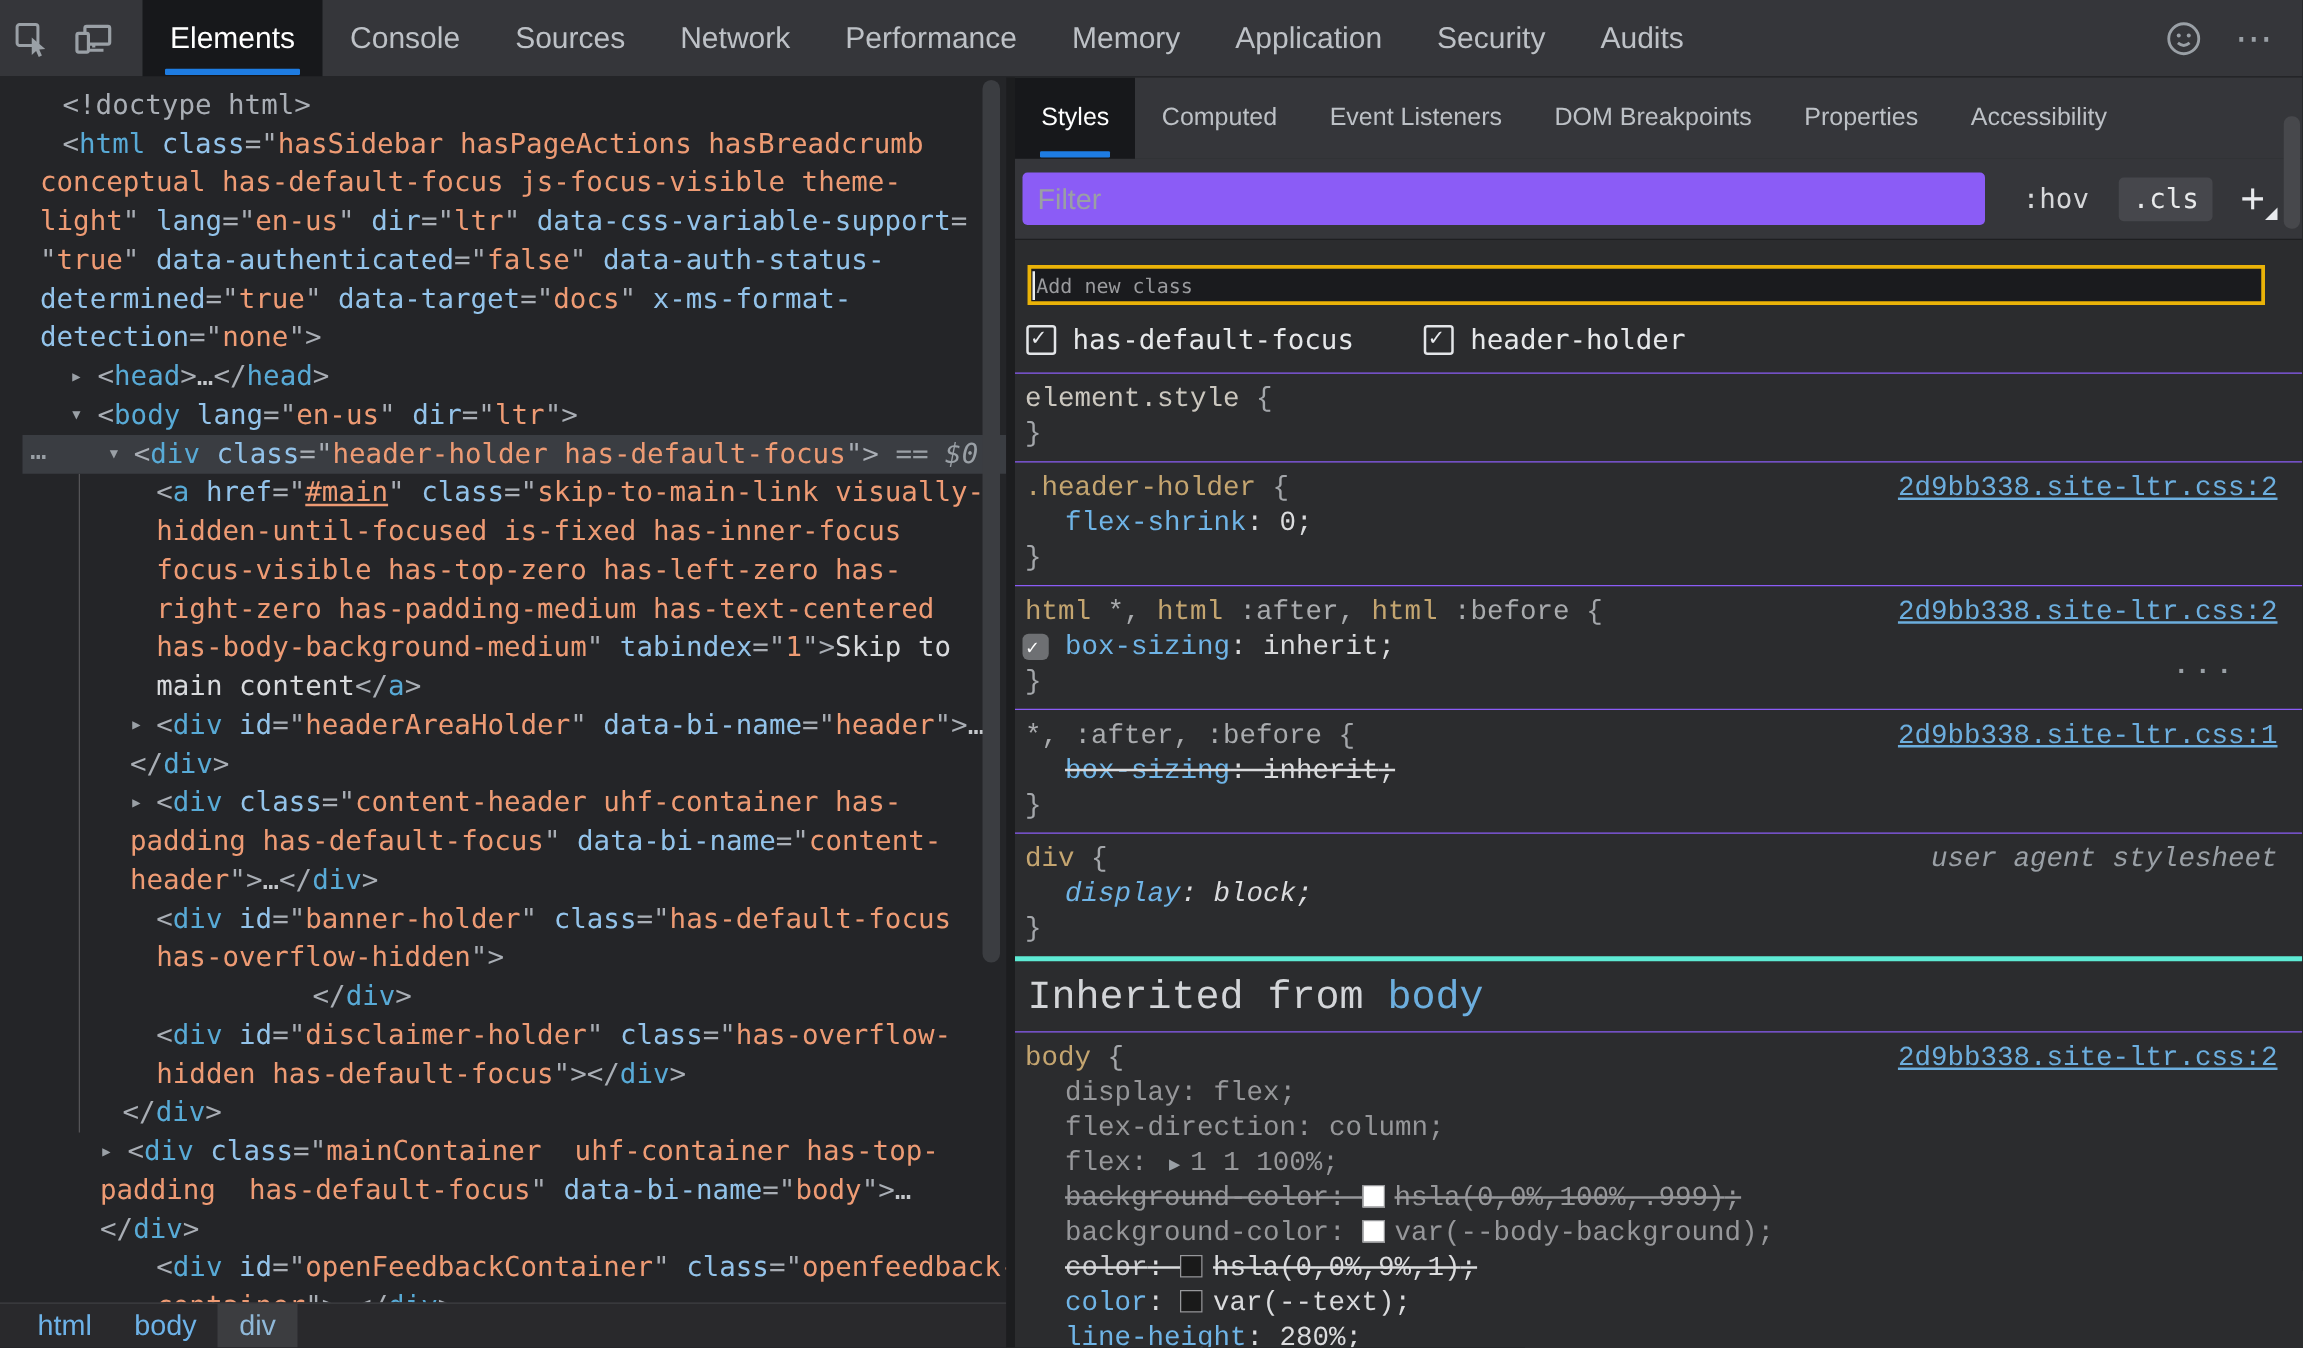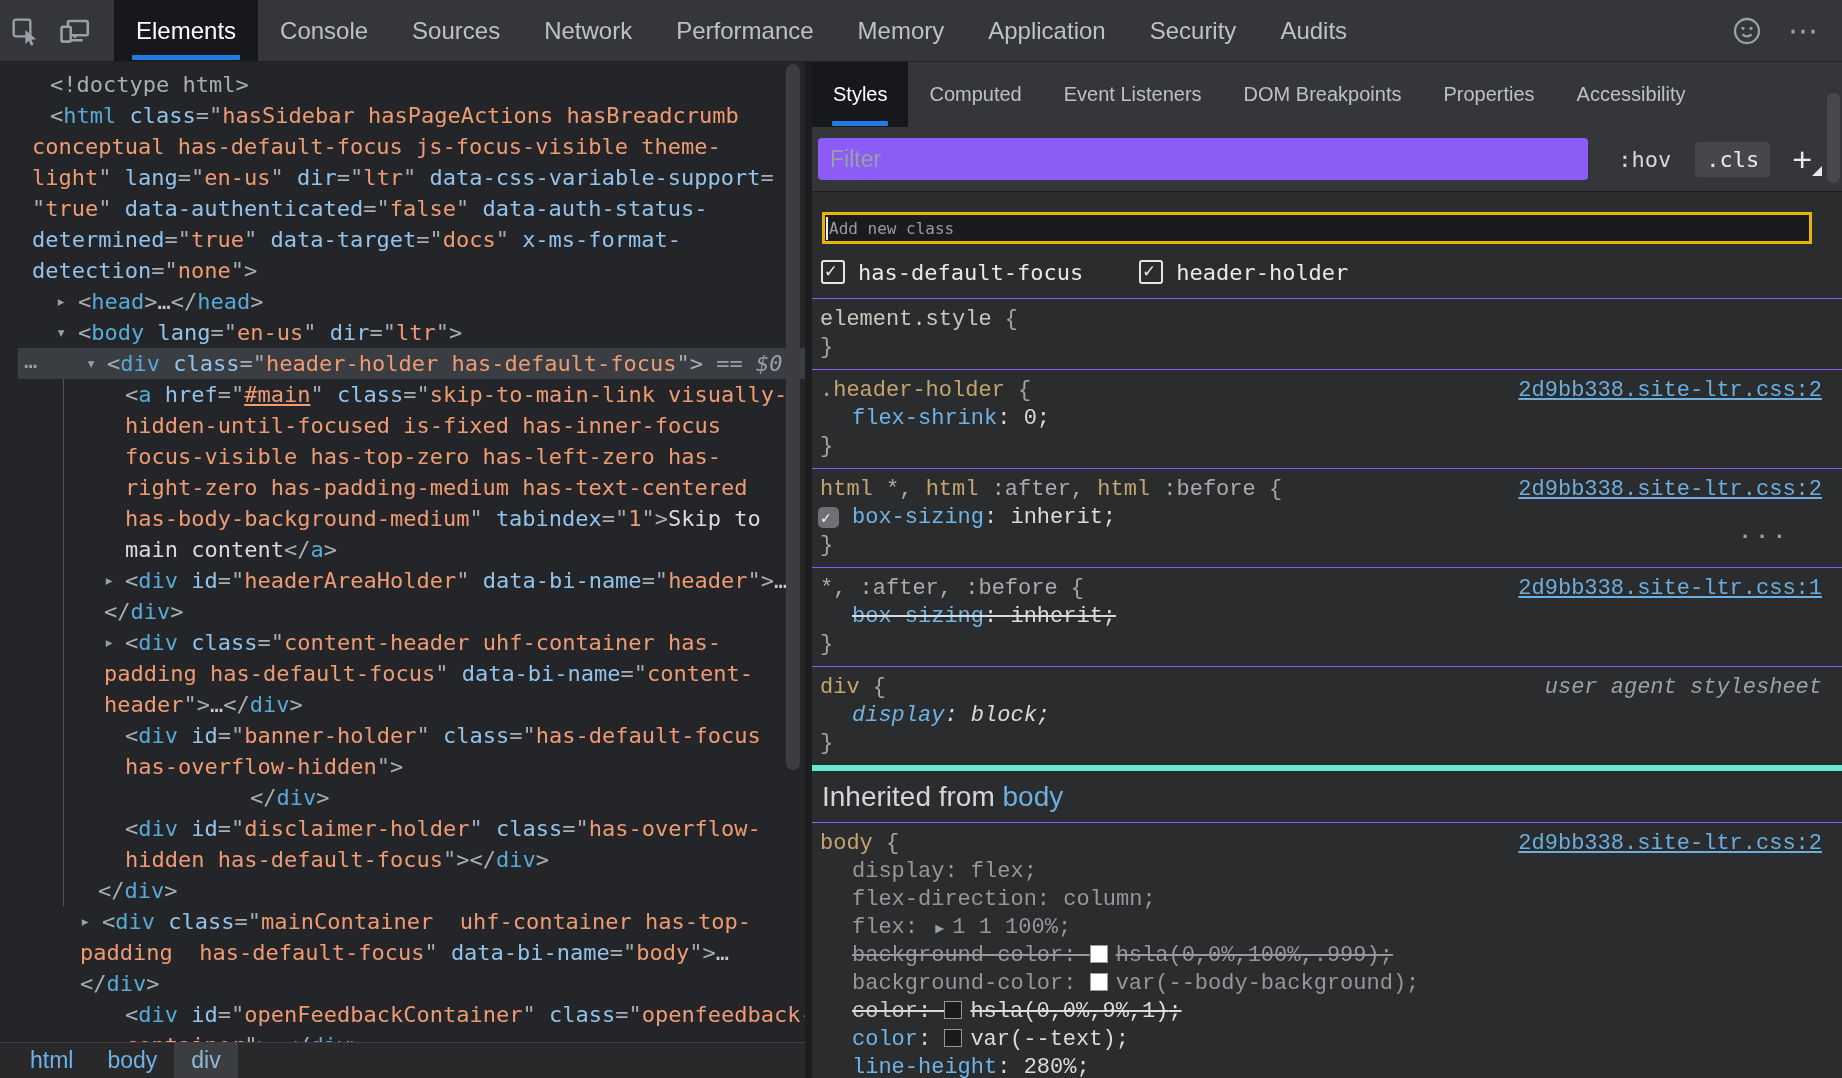--- a/index.html
+++ b/index.html
@@ -88,22 +88,22 @@
   .prop.gray,.prop.gray .pname{color:#96979a;}
   .prop.plainname .pname{color:#c9cacd;}
   .prop.italic{font-style:italic;}
   .struck{text-decoration:line-through;}
   .pcheck{position:absolute;left:6px;top:3px;width:21px;height:21px;background:#6e7073;border-radius:5px;}
   .pcheck::after{content:"✓";position:absolute;left:3px;top:-2px;font-size:16px;color:#fff;}
   .swatch{display:inline-block;width:18px;height:18px;border:1px solid #97989b;vertical-align:-2px;margin-right:8px;box-sizing:border-box;}
   .closebrace{height:28px;line-height:28px;padding-left:8px;color:#a3a6aa;}
   .more-dots{position:absolute;right:52px;bottom:22px;color:#9aa0a6;letter-spacing:4px;font-weight:bold;}
   .exp-tri{color:#9aa0a6;font-size:15px;margin:0 8px 0 4px;}
-  .inh-row{border-top:6px solid #5eead4;padding:10px 0 9px 10px;font-family:Liberation Sans, sans-serif;
-           font-size:28px;color:#d3d5d8;}
+  .inh-row{border-top:4px solid #5eead4;padding:10px 0 9px 10px;font-family:Liberation Mono, monospace;
+           font-size:32px;color:#d3d5d8;}
   .inh-row .blue{color:#6caede;}
   .rscroll-thumb{position:absolute;right:2px;top:31px;width:13px;height:90px;background:#47484c;border-radius:6px;}
 </style>
 </head>
 <body>
 
 <div class="topbar">
   <span class="icon-btn">
     <svg width="32" height="32" viewBox="0 0 24 24">
       <rect x="3.5" y="3.5" width="12.5" height="12.5" rx="1.5" fill="none" stroke="#9aa0a6" stroke-width="1.8"></rect>

